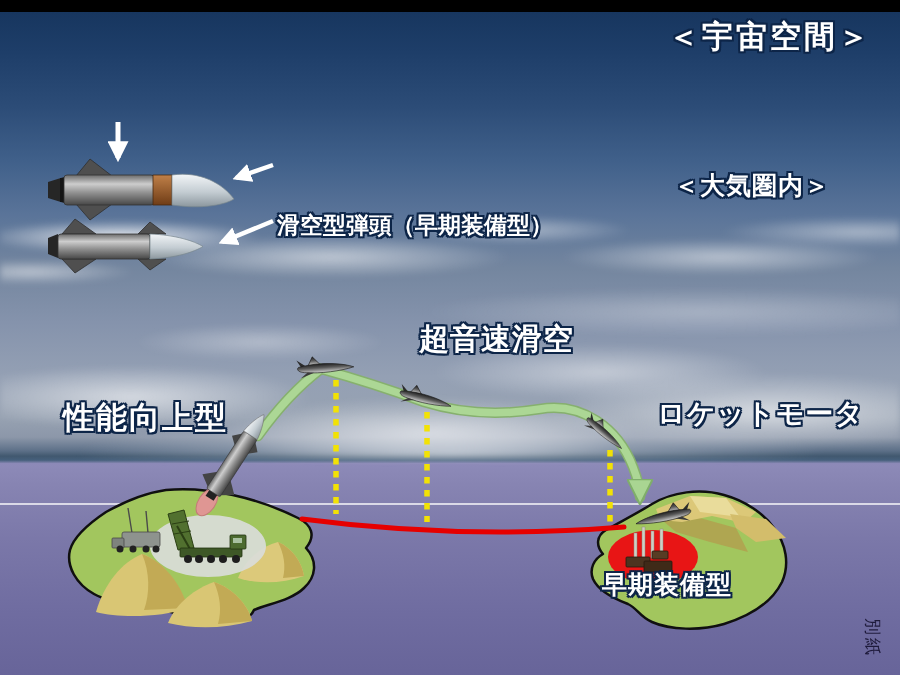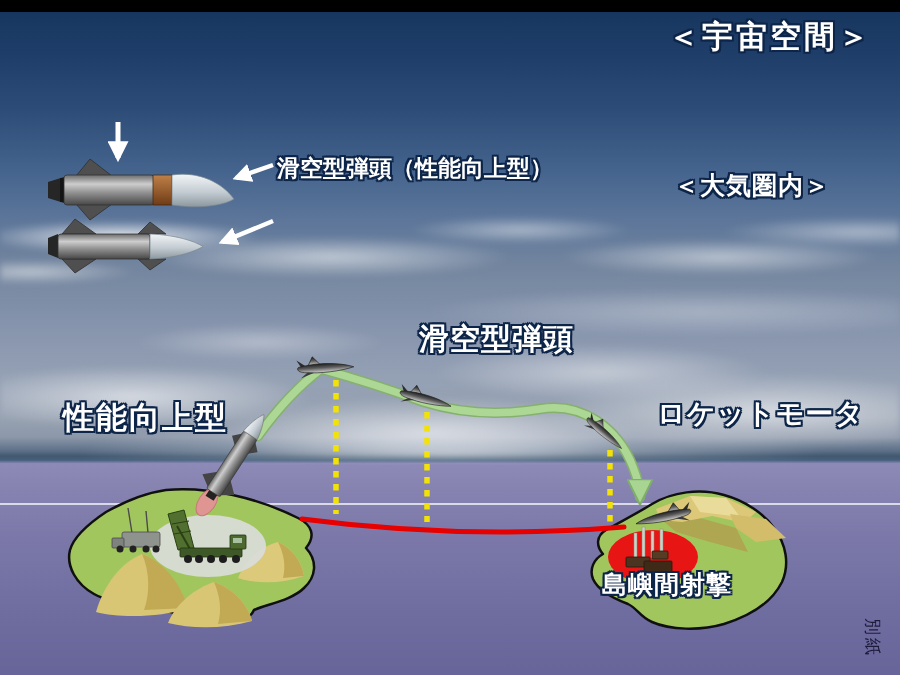--- a/index.html
+++ b/index.html
@@ -207,19 +207,19 @@
       <path d="M150,222 C176,223 194,229 203,234.5 C194,240 176,246 150,247 Z" fill="url(#gNose)" stroke="#79868e" stroke-width="0.7"></path>
     </g>
 
     <line x1="118" y1="110" x2="118" y2="146" stroke="#fff" stroke-width="5" marker-end="url(#mw)"></line>
     <line x1="273" y1="153" x2="236" y2="166" stroke="#fff" stroke-width="4.5" marker-end="url(#mw)"></line>
     <line x1="273" y1="209" x2="222" y2="230" stroke="#fff" stroke-width="4.5" marker-end="url(#mw)"></line>
   </svg>
 
   <div class="lbl" style="left:668px;top:8px;font-size:31px;letter-spacing:3px">＜宇宙空間＞</div>
   <div class="lbl" style="left:674px;top:160px;font-size:25px;letter-spacing:1px">＜大気圏内＞</div>
-  <div class="lbl" style="left:277px;top:144px;font-size:23px">滑空型弾頭（性能向上型）</div>
-  <div class="lbl" style="left:419px;top:310px;font-size:30px;letter-spacing:1px">滑空型弾頭</div>
+  <div class="lbl" style="left:277px;top:201px;font-size:23px">滑空型弾頭（早期装備型）</div>
+  <div class="lbl" style="left:419px;top:310px;font-size:30px;letter-spacing:1px">超音速滑空</div>
   <div class="lbl" style="left:63px;top:389px;font-size:31px;letter-spacing:2px">性能向上型</div>
   <div class="lbl" style="left:657px;top:387px;font-size:28px;letter-spacing:1px">ロケットモータ</div>
-  <div class="lbl" style="left:602px;top:559px;font-size:25px;letter-spacing:1px">島嶼間射撃</div>
+  <div class="lbl" style="left:602px;top:559px;font-size:25px;letter-spacing:1px">早期装備型</div>
   <div class="note">別紙</div>
 </div>
 
 </body></html>

